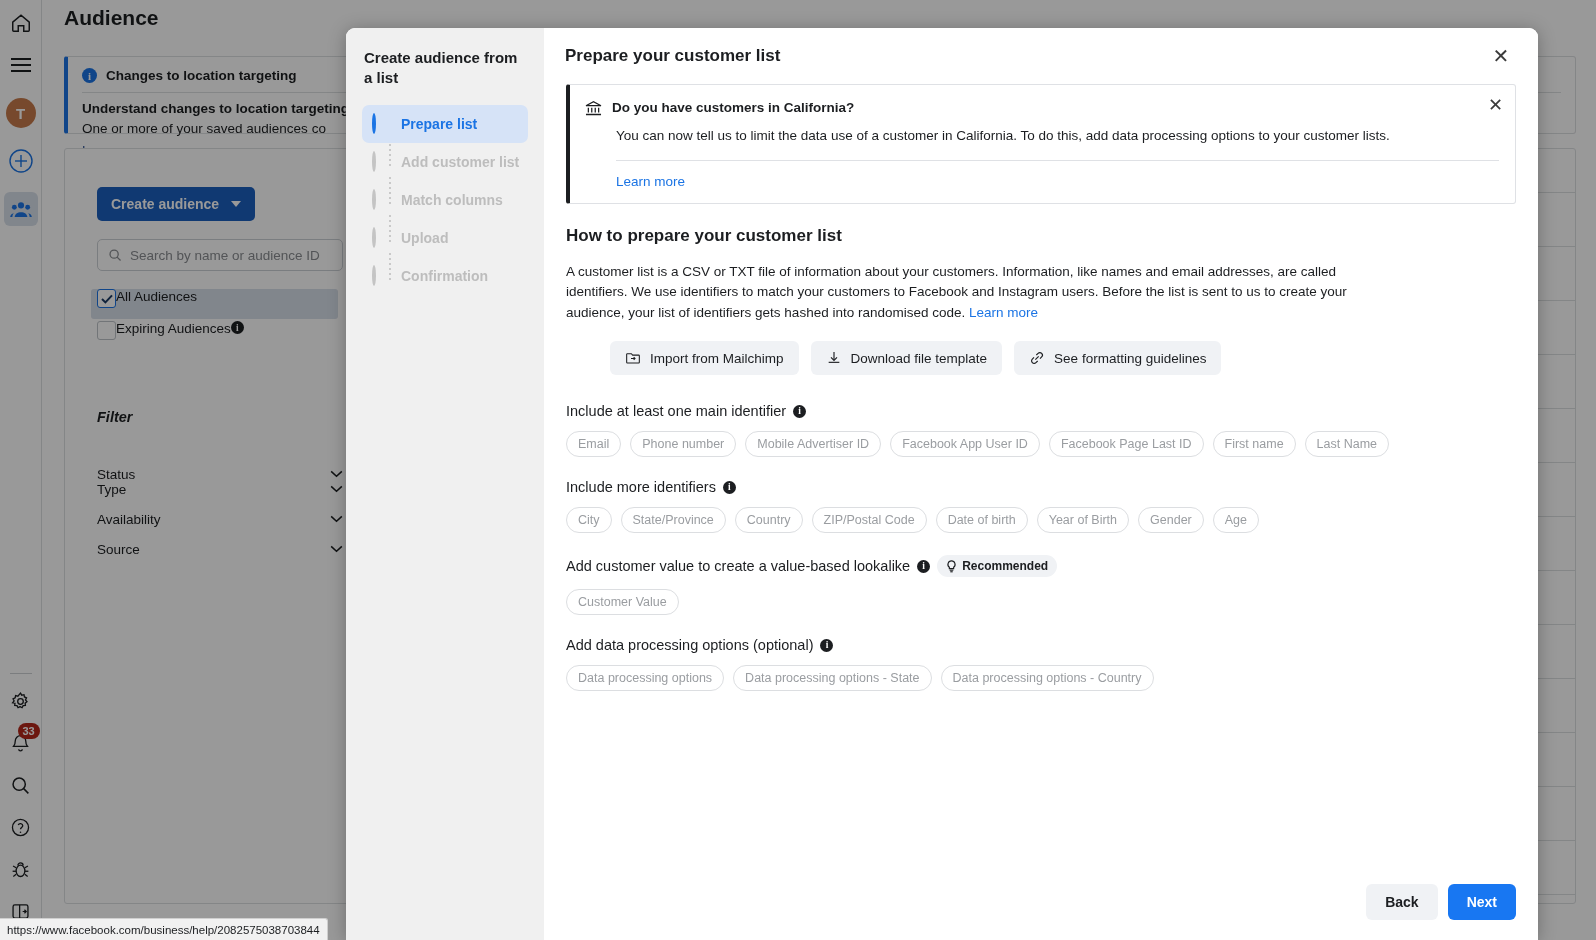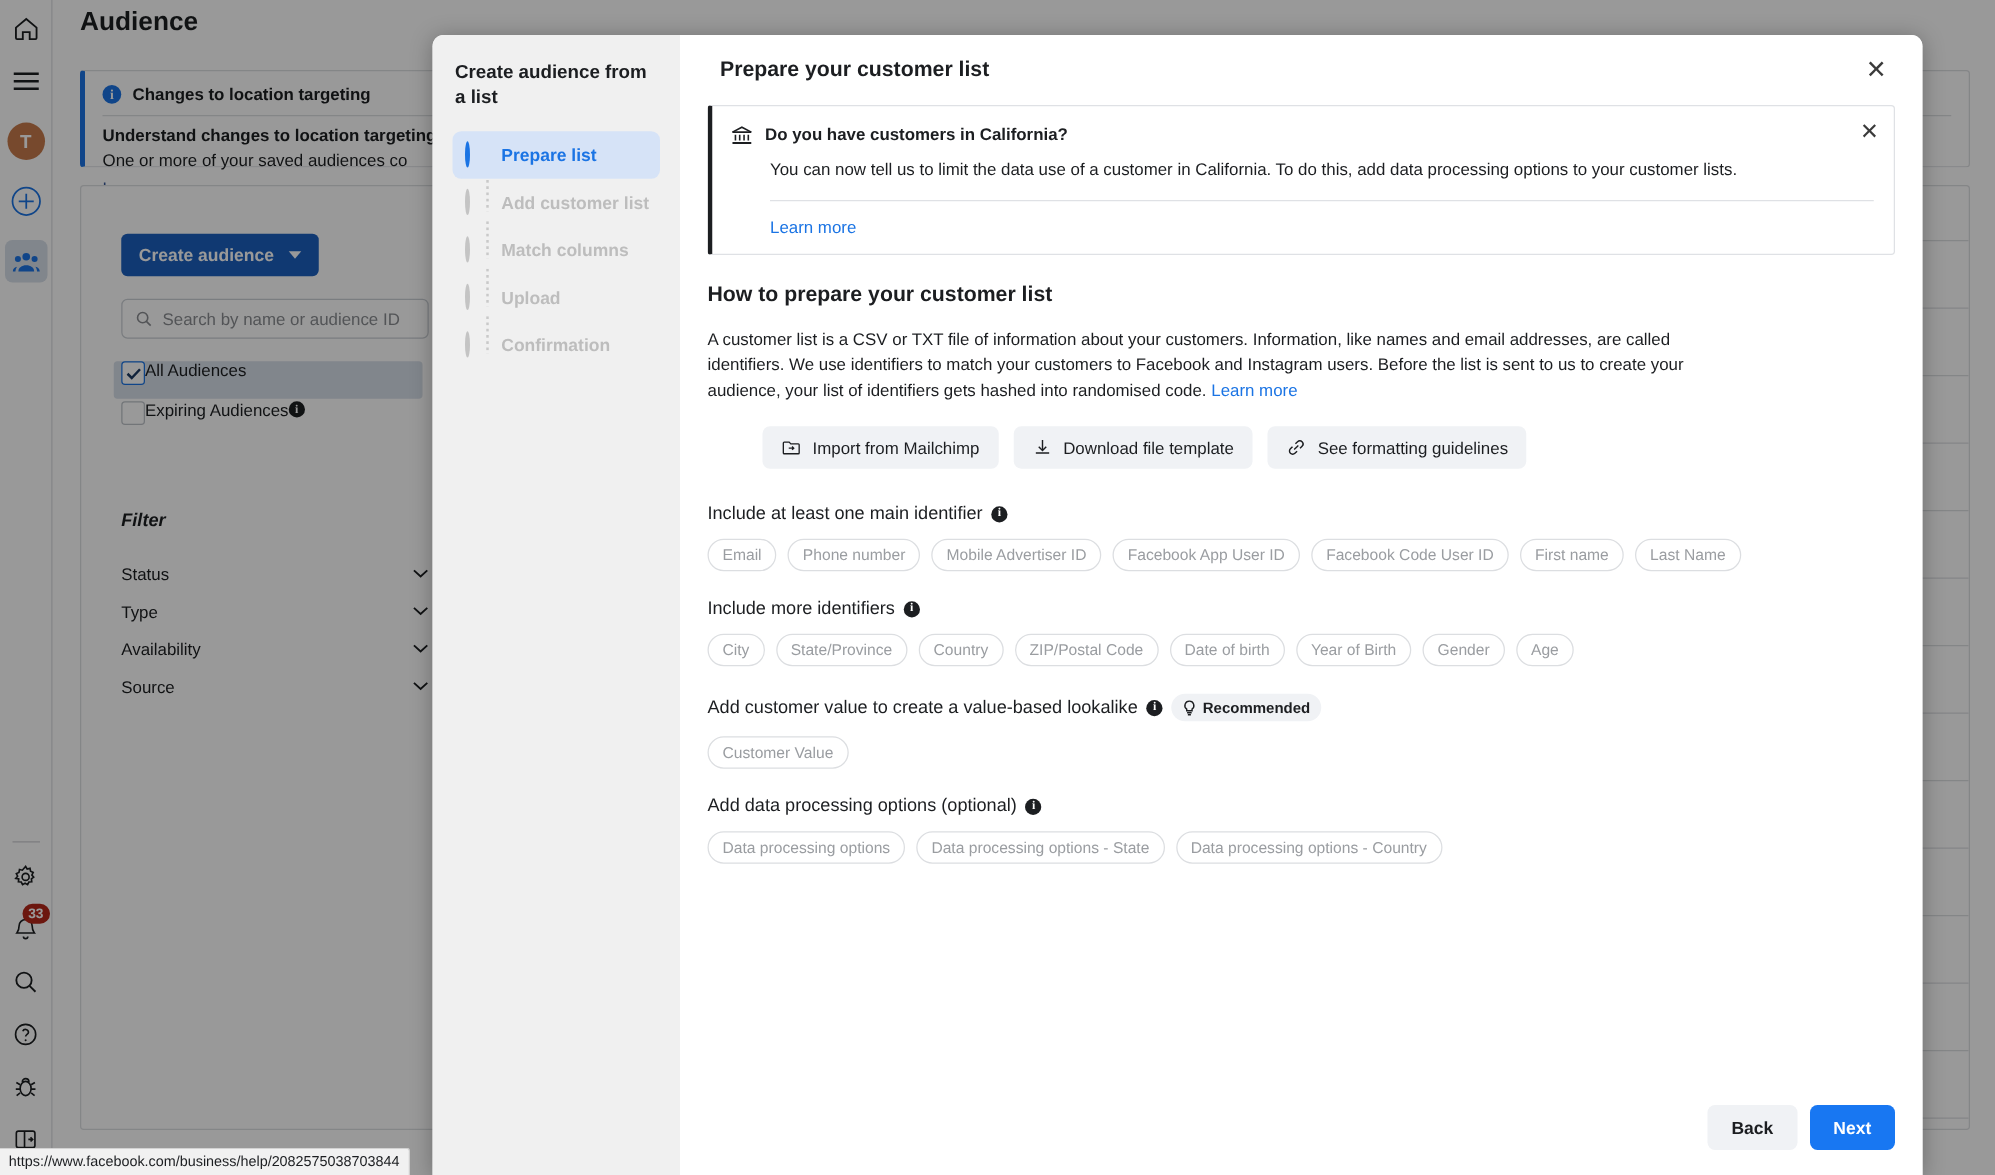--- a/index.html
+++ b/index.html
@@ -140,21 +140,21 @@
   }
   .connector {
     position: absolute; left: 27px; width: 2px; z-index: 1;
     background-image: linear-gradient(#c9c9c9 50%, transparent 50%);
     background-size: 2px 5px;
   }
 
   .modal-main { flex: 1; background: #fff; position: relative; }
   .modal-head {
     height: 56px; display: flex; align-items: center; justify-content: space-between;
-    padding: 0 22px 0 32px;
+    padding: 0 22px 0 21px;
   }
   .modal-title { font-size: 17px; font-weight: bold; color: #1c1e21; }
   .x-btn {
     width: 30px; height: 30px; display: flex; align-items: center; justify-content: center;
     cursor: pointer; color: #3b3b3b; font-size: 20px; line-height: 1;
   }
   .modal-body { padding: 0 22px; }
 
   .cal-banner {
     border: 1px solid #dfe1e5; border-left: 4px solid #1c1e21;
@@ -349,21 +349,21 @@
           <span class="chk-label">All Audiences</span>
         </div>
         <div class="chk-row" style="top:172px">
           <span class="chk"></span>
           <span class="chk-label">Expiring Audiences</span>
           <span class="info-i">i</span>
         </div>
 
         <div class="filter-title">Filter</div>
 
-        <div class="filter-row" style="top:295px">
+        <div class="filter-row" style="top:310px">
           <span>Status</span>
           <svg width="13" height="8" viewBox="0 0 14 9" fill="none" stroke="#1c1e21" stroke-width="1.7">
               <path d="M1 1.5 7 7l6-5.5"></path>
             </svg>
         </div>
         <div class="filter-row" style="top:325px">
           <span>Type</span>
           <svg width="13" height="8" viewBox="0 0 14 9" fill="none" stroke="#1c1e21" stroke-width="1.7">
               <path d="M1 1.5 7 7l6-5.5"></path>
             </svg>
@@ -499,21 +499,21 @@
 
         <div class="grp-label">
           <span>Include at least one main identifier</span>
           <span class="info-i">i</span>
         </div>
         <div class="chips">
           <span class="chip">Email</span>
           <span class="chip">Phone number</span>
           <span class="chip">Mobile Advertiser ID</span>
           <span class="chip">Facebook App User ID</span>
-          <span class="chip">Facebook Code User ID</span>
+          <span class="chip">Facebook Page Last ID</span>
           <span class="chip">First name</span>
           <span class="chip">Last Name</span>
         </div>
 
         <div class="grp-label">
           <span>Include more identifiers</span>
           <span class="info-i">i</span>
         </div>
         <div class="chips">
           <span class="chip">City</span>

